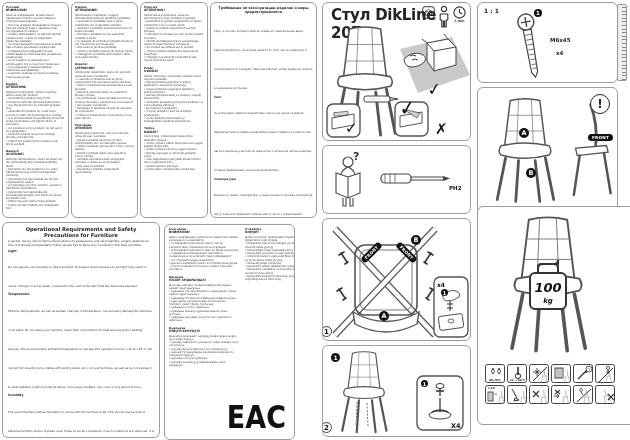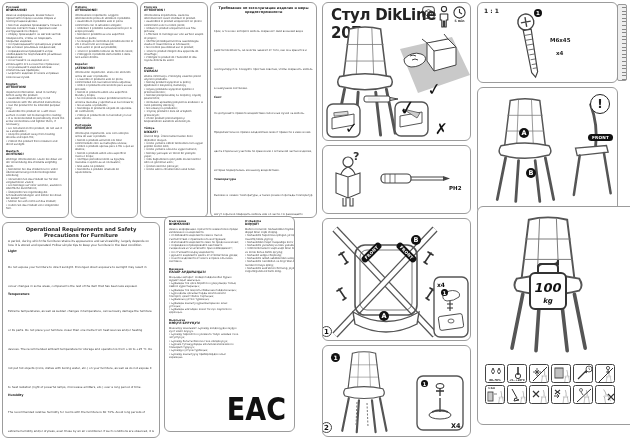--- a/index.html
+++ b/index.html
@@ -188,21 +188,21 @@
 
   <div class="panel en" style="left:2px;top:222px;width:158px;height:216px;">
     <div class="en-title">Operational Requirements and Safety Precautions for Furniture</div>
     <div class="en-intro">A period, during which the furniture retains its appearance and serviceability, largely depends on how it is stored and operated. Follow simple tips to keep your furniture in the best condition.</div>
     <div class="sec"><span class="h">Light</span><span class="p">Do not expose your furniture to direct sunlight. Prolonged direct exposure to sunlight may result in colour changes in some areas, compared to the rest of the item that has been less exposed.</span></div>
     <div class="sec"><span class="h">Temperature</span><span class="p">Extreme temperatures, as well as sudden changes in temperature, can seriously damage the furniture or its parts. Do not place your furniture closer than one metre from heat sources and/or heating devices. The recommended ambient temperature for storage and operation is from +10 to +25 °C. Do not put hot objects (irons, dishes with boiling water, etc.) on your furniture, as well as do not expose it to heat radiation (light of powerful lamps, microwave emitters, etc.) over a long period of time.</span></div>
     <div class="sec"><span class="h">Humidity</span><span class="p">The recommended relative humidity for rooms with the furniture is 60–70%. Avoid long periods of extreme humidity and/or dryness, even those by an air-conditioner. If such conditions are observed, it is recommended to frequently ventilate the room and, if possible, use dehumidifiers/humidifiers to normalise the humidity level. Do not place your furniture near damp or wet walls or objects.</span></div>
 
   </div>
 
-  <div class="panel" style="left:164px;top:216px;width:131px;height:216px;">
+  <div class="panel" style="left:164px;top:224px;width:131px;height:216px;">
     <div style="position:absolute;left:4px;top:3px;width:70px;">
       <div class="lb">
         <span class="lang">Български</span>
         <span class="warn">ВНИМАНИЕ!</span>
         <div class="body">Важна информация. Прочетете внимателно преди използване на изделието.
 • Сглобявайте изделието само в пълно съответствие с приложената инструкция;
 • Използвайте изделието само по предназначение;
 • Периодично проверявайте винтовите съединения и ги затягайте при необходимост;
 • Не стъпвайте върху изделието;
 • Дръжте изделието далеч от отоплителни уреди;

